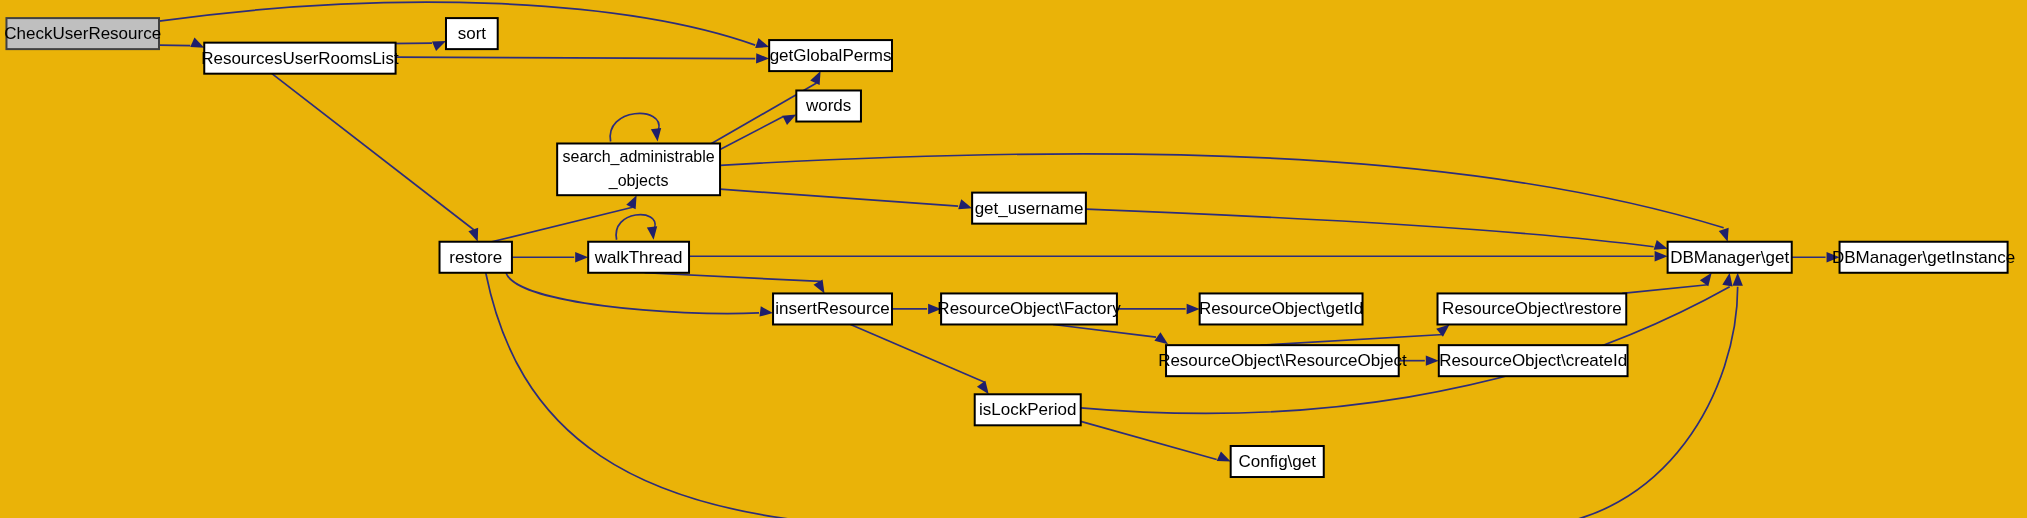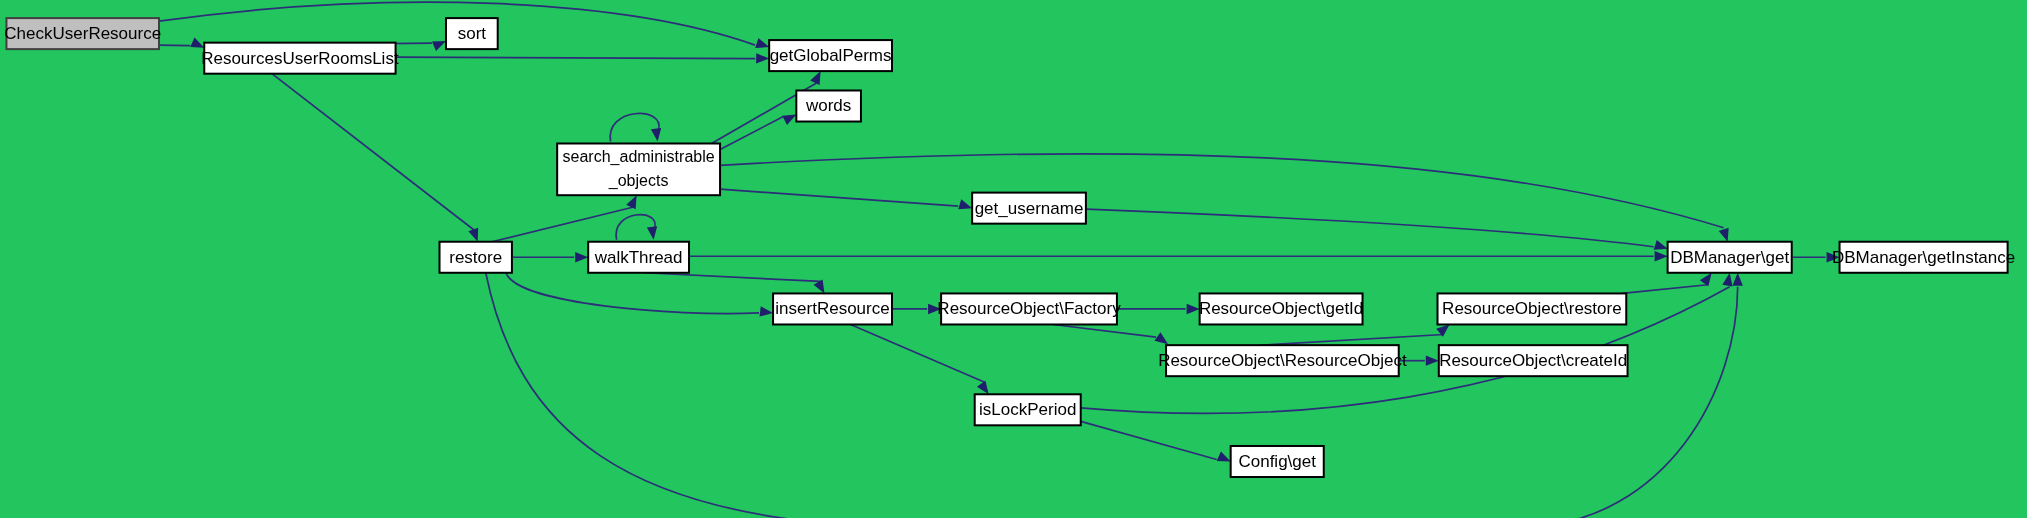--- a/index.html
+++ b/index.html
@@ -8,21 +8,21 @@
     padding: 0;
     background: #ffffff;
   }
   body {
     font-family: "Liberation Sans", sans-serif;
   }
   #graph-root {
     position: relative;
     width: 2027px;
     height: 518px;
-    background: #22c55e;
+    background: #eab308;
     overflow: hidden;
   }
   svg#callgraph {
     display: block;
     width: 2027px;
     height: 518px;
   }
   .node-box {
     fill: #ffffff;
     stroke: #000000;

